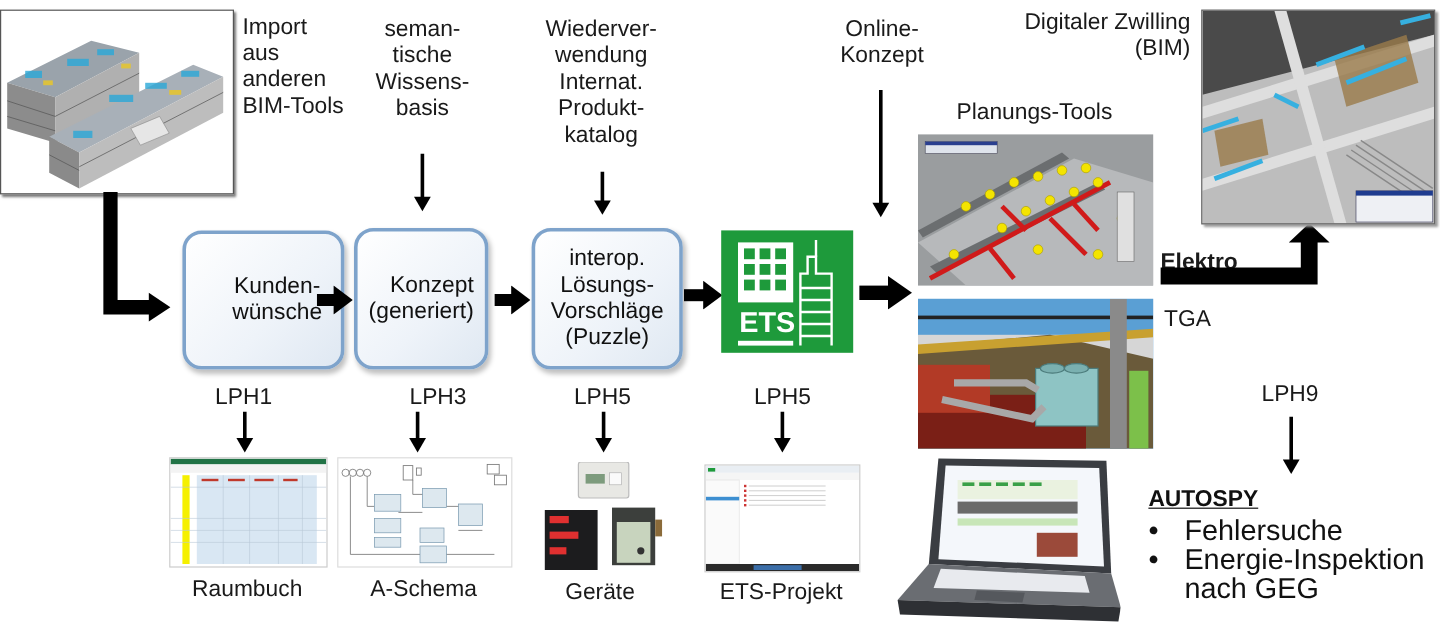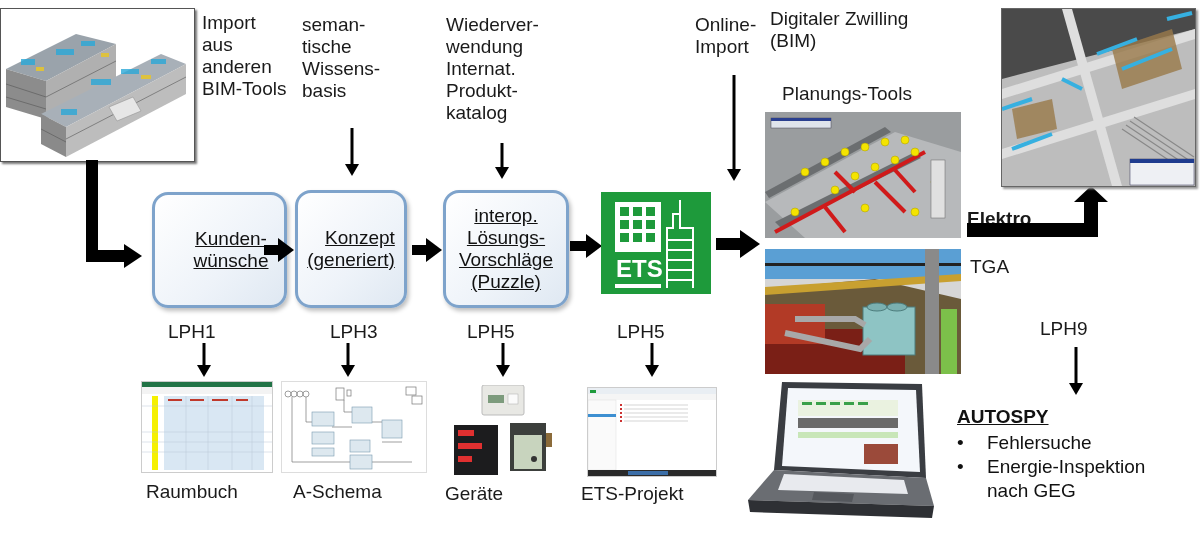--- a/index.html
+++ b/index.html
@@ -1,25 +1,25 @@
 <!DOCTYPE html>
 <html><head>
 <meta charset="utf-8">
 <style>
   html,body{margin:0;padding:0;background:#fff;}
   body{width:1200px;height:533px;position:relative;overflow:hidden;font-family:"Liberation Sans",sans-serif;color:#111;}
   .abs{position:absolute;}
-  .lbl{position:absolute;font-size:19px;line-height:22px;color:#1a1a1a;}
+  .lbl{position:absolute;font-size:19px;line-height:22px;text-align:center;color:#1a1a1a;}
   .lbl-left{text-align:left;}
-  .lbl-right{}
+  .lbl-right{text-align:right;}
   .ml{white-space:pre-line;}
-  .box{position:absolute;border:3px solid #7ea3cb;border-radius:16px;background:linear-gradient(135deg,#ffffff 0%,#eef3f9 60%,#dfe8f2 100%);box-shadow:2px 3px 4px rgba(0,0,0,.25);display:flex;align-items:center;justify-content:center;text-align:center;font-size:19px;line-height:22px;white-space:pre-line;text-decoration:underline;}
+  .box{position:absolute;border:3px solid #7ea3cb;border-radius:16px;background:linear-gradient(135deg,#ffffff 0%,#eef3f9 60%,#dfe8f2 100%);box-shadow:2px 3px 4px rgba(0,0,0,.25);display:flex;align-items:center;justify-content:center;text-align:center;font-size:19px;line-height:22px;white-space:pre-line;}
   .img{position:absolute;overflow:hidden;}
   svg{display:block;}
-  .bullet-list{position:absolute;list-style:none;margin:0;padding:0;font-size:19px;line-height:24px;}
+  .bullet-list{position:absolute;list-style:none;margin:0;padding:0;font-size:24px;line-height:24px;}
   .bullet-list li{position:relative;padding-left:32px;}
   .bullet-list li::before{content:"\2022";position:absolute;left:2px;top:0;}
 </style>
 </head>
 <body>
 
 <div class="img" style="left:0;top:8px;width:193px;height:152px;border:1px solid #555;box-shadow:2px 2px 2px #777;background:#fff;">
   <svg width="193" height="152" viewBox="0 0 193 152">
     <polygon points="5,60 75,25 115,35 45,72" fill="#9aa3ab"></polygon>
     <polygon points="5,60 45,72 45,110 5,98" fill="#8c8c8c"></polygon>
@@ -65,21 +65,21 @@
 <div class="lbl ml" style="left:302px;top:14px;width:100px;">seman-
 tische
 Wissens-
 basis</div>
 <div class="lbl ml" style="left:446px;top:14px;width:110px;">Wiederver-
 wendung
 Internat.
 Produkt-
 katalog</div>
 <div class="lbl ml" style="left:695px;top:14px;width:80px;">Online-
-Import</div>
+Konzept</div>
 
 <svg class="abs" style="left:344px;top:128px;" width="16" height="50">
   <line x1="8" y1="0" x2="8" y2="38" stroke="#000" stroke-width="3"></line>
     <polygon points="1,36 15,36 8,48" fill="#000"></polygon>
 </svg>
 <svg class="abs" style="left:494px;top:143px;" width="16" height="38">
   <line x1="8" y1="0" x2="8" y2="26" stroke="#000" stroke-width="3"></line>
     <polygon points="1,24 15,24 8,36" fill="#000"></polygon>
 </svg>
 <svg class="abs" style="left:726px;top:75px;" width="16" height="108">

